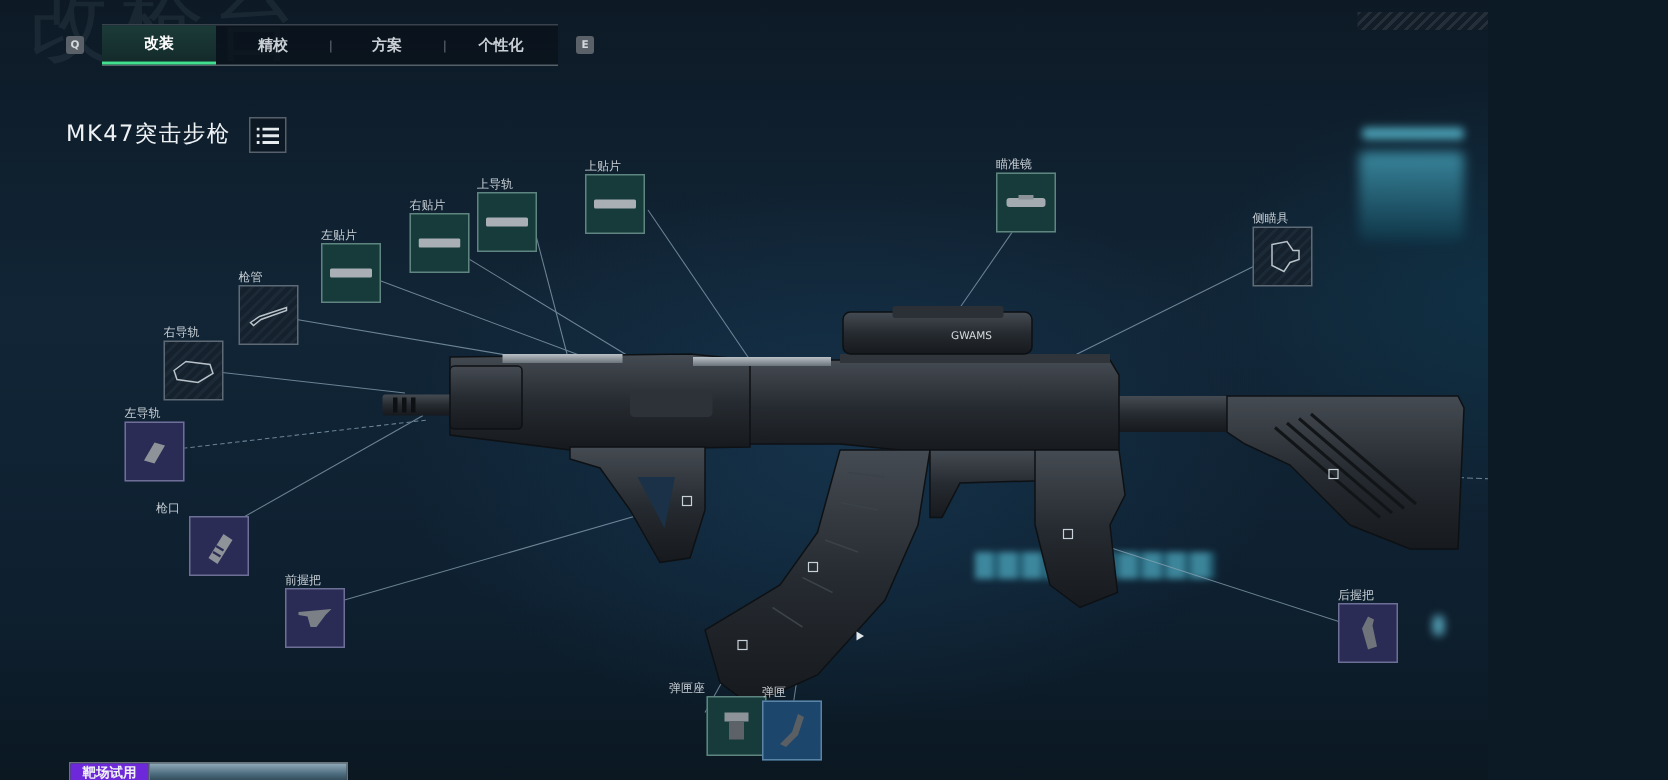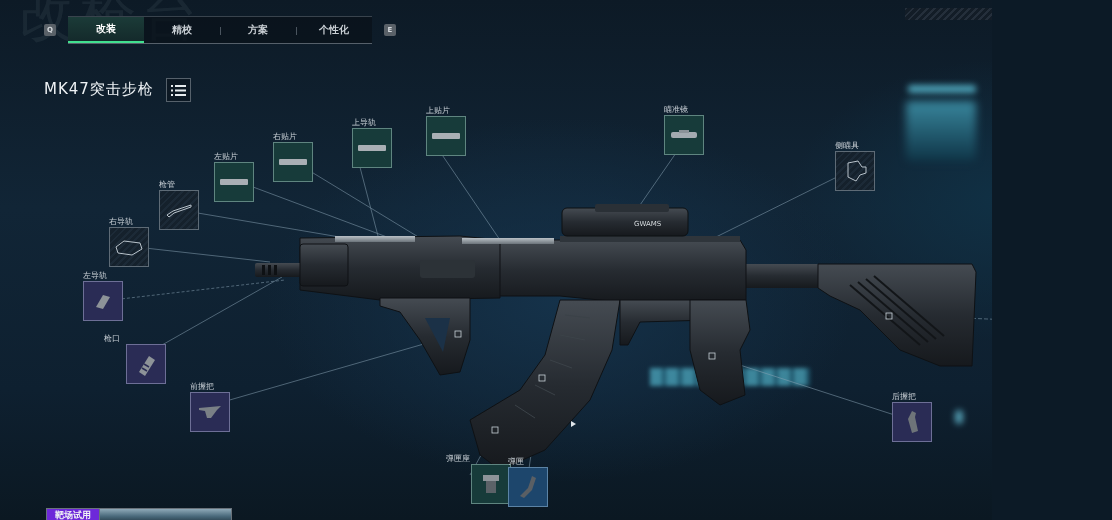--- a/index.html
+++ b/index.html
@@ -219,29 +219,29 @@
     </div>
   </div>
   <div class="slot" style="left:273px;top:142px;">
     <span class="slot-label">右贴片</span>
     <div class="slot-box teal">
       <svg width="28" height="10" viewBox="0 0 28 10">
           <rect x="0" y="2" width="28" height="6" fill="#a9afb4" rx="1"></rect>
         </svg>
     </div>
   </div>
-  <div class="slot" style="left:318px;top:128px;margin-left:34px;">
+  <div class="slot" style="left:318px;top:128px;">
     <span class="slot-label">上导轨</span>
     <div class="slot-box teal">
       <svg width="28" height="10" viewBox="0 0 28 10">
           <rect x="0" y="2" width="28" height="6" fill="#a9afb4" rx="1"></rect>
         </svg>
     </div>
   </div>
-  <div class="slot" style="left:426px;top:116px;">
+  <div class="slot" style="left:390px;top:116px;">
     <span class="slot-label">上贴片</span>
     <div class="slot-box teal">
       <svg width="28" height="10" viewBox="0 0 28 10">
           <rect x="0" y="2" width="28" height="6" fill="#a9afb4" rx="1"></rect>
         </svg>
     </div>
   </div>
   <div class="slot" style="left:664px;top:115px;">
     <span class="slot-label">瞄准镜</span>
     <div class="slot-box teal">

